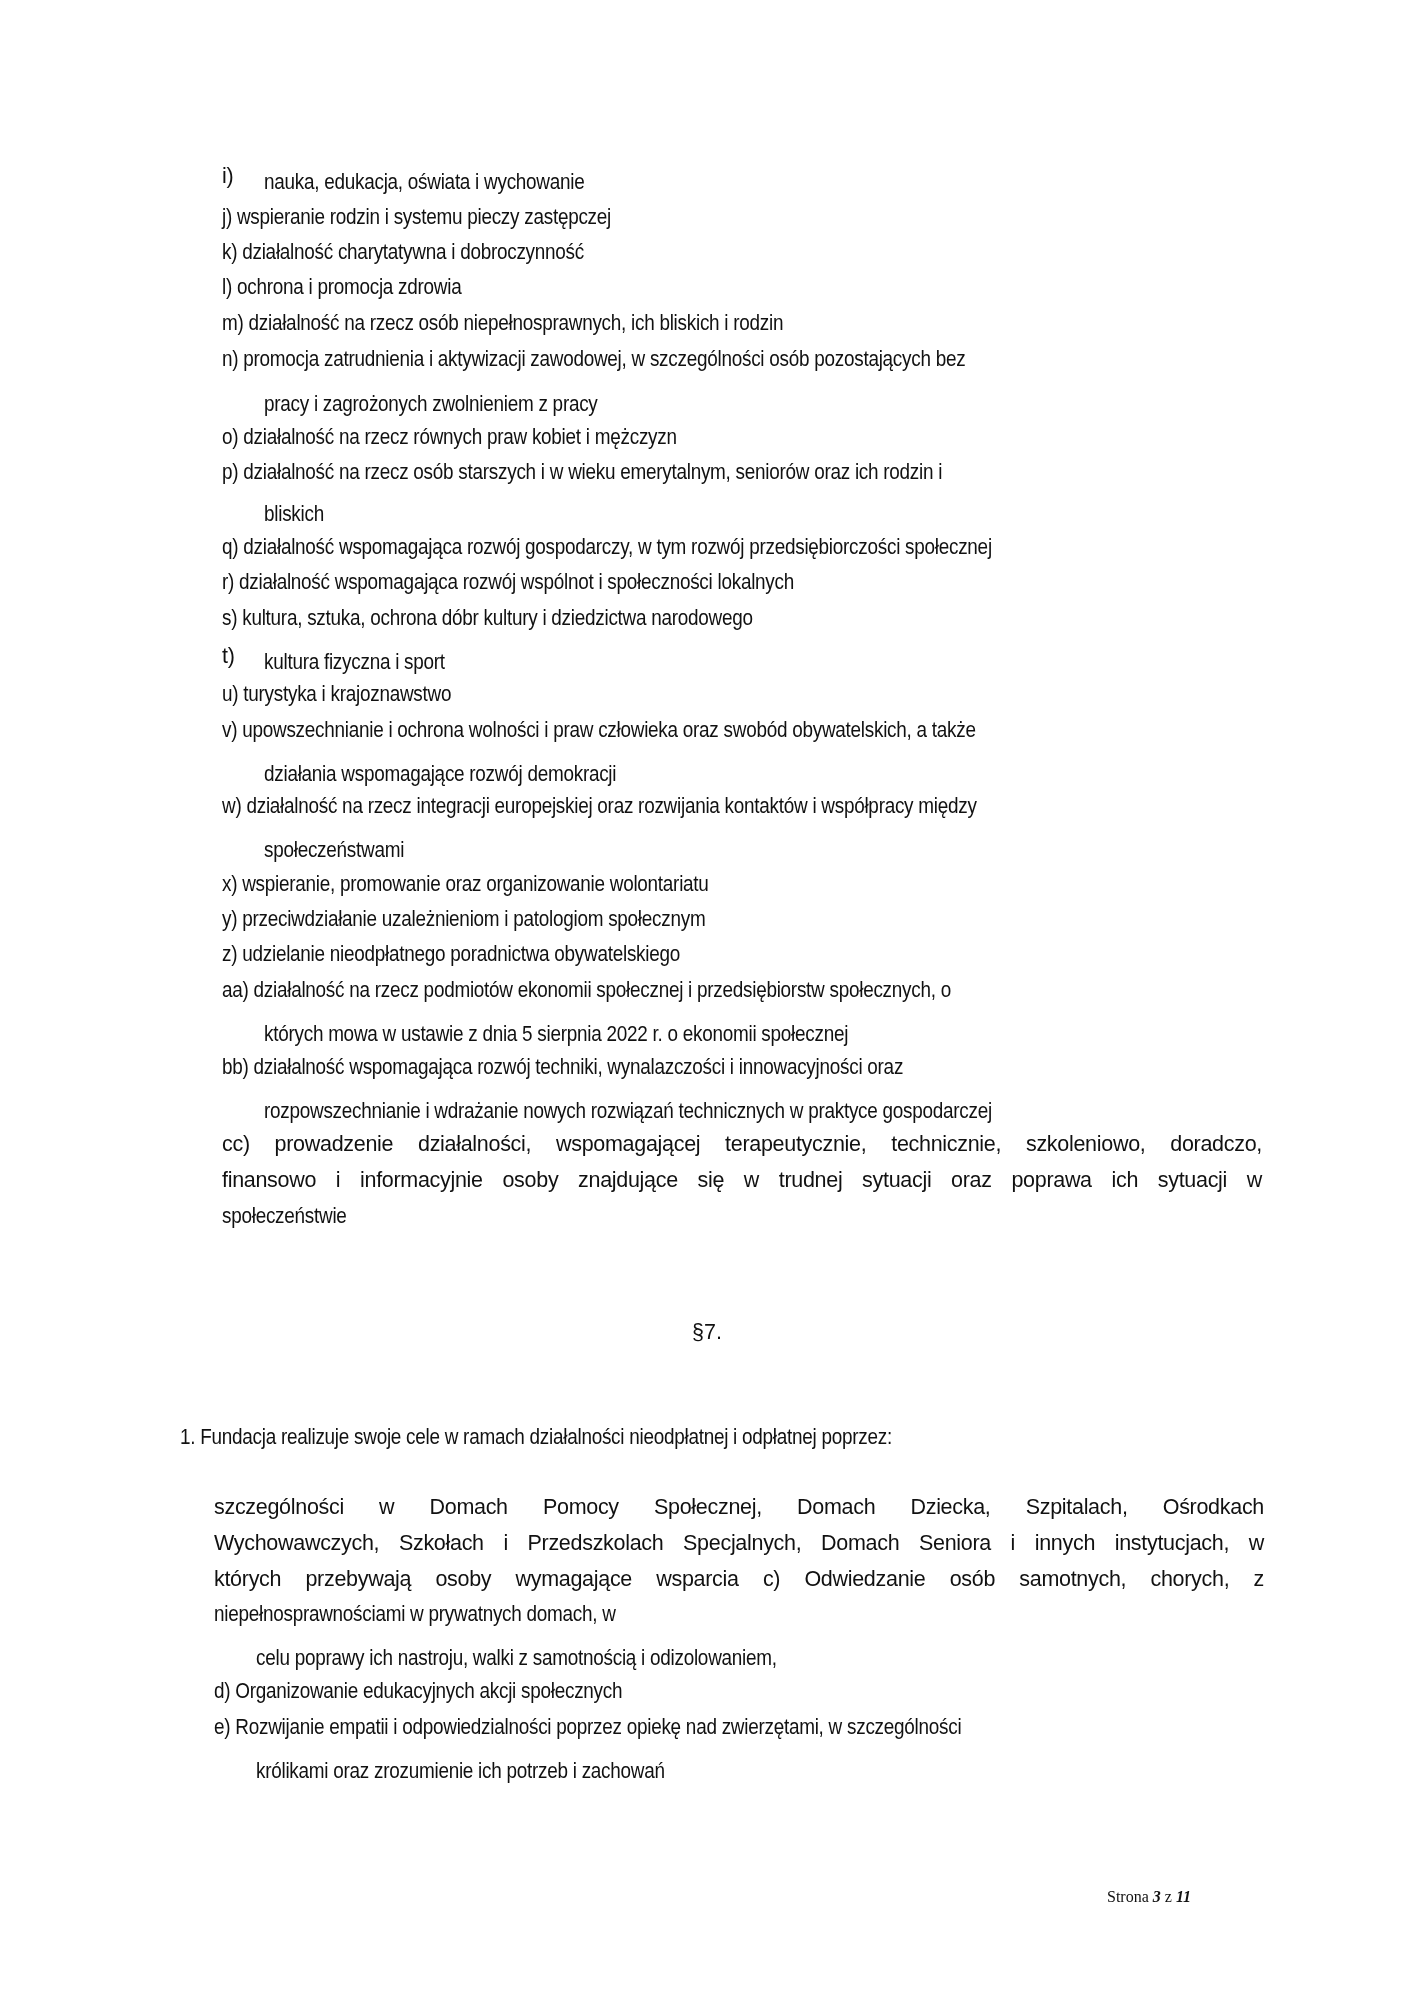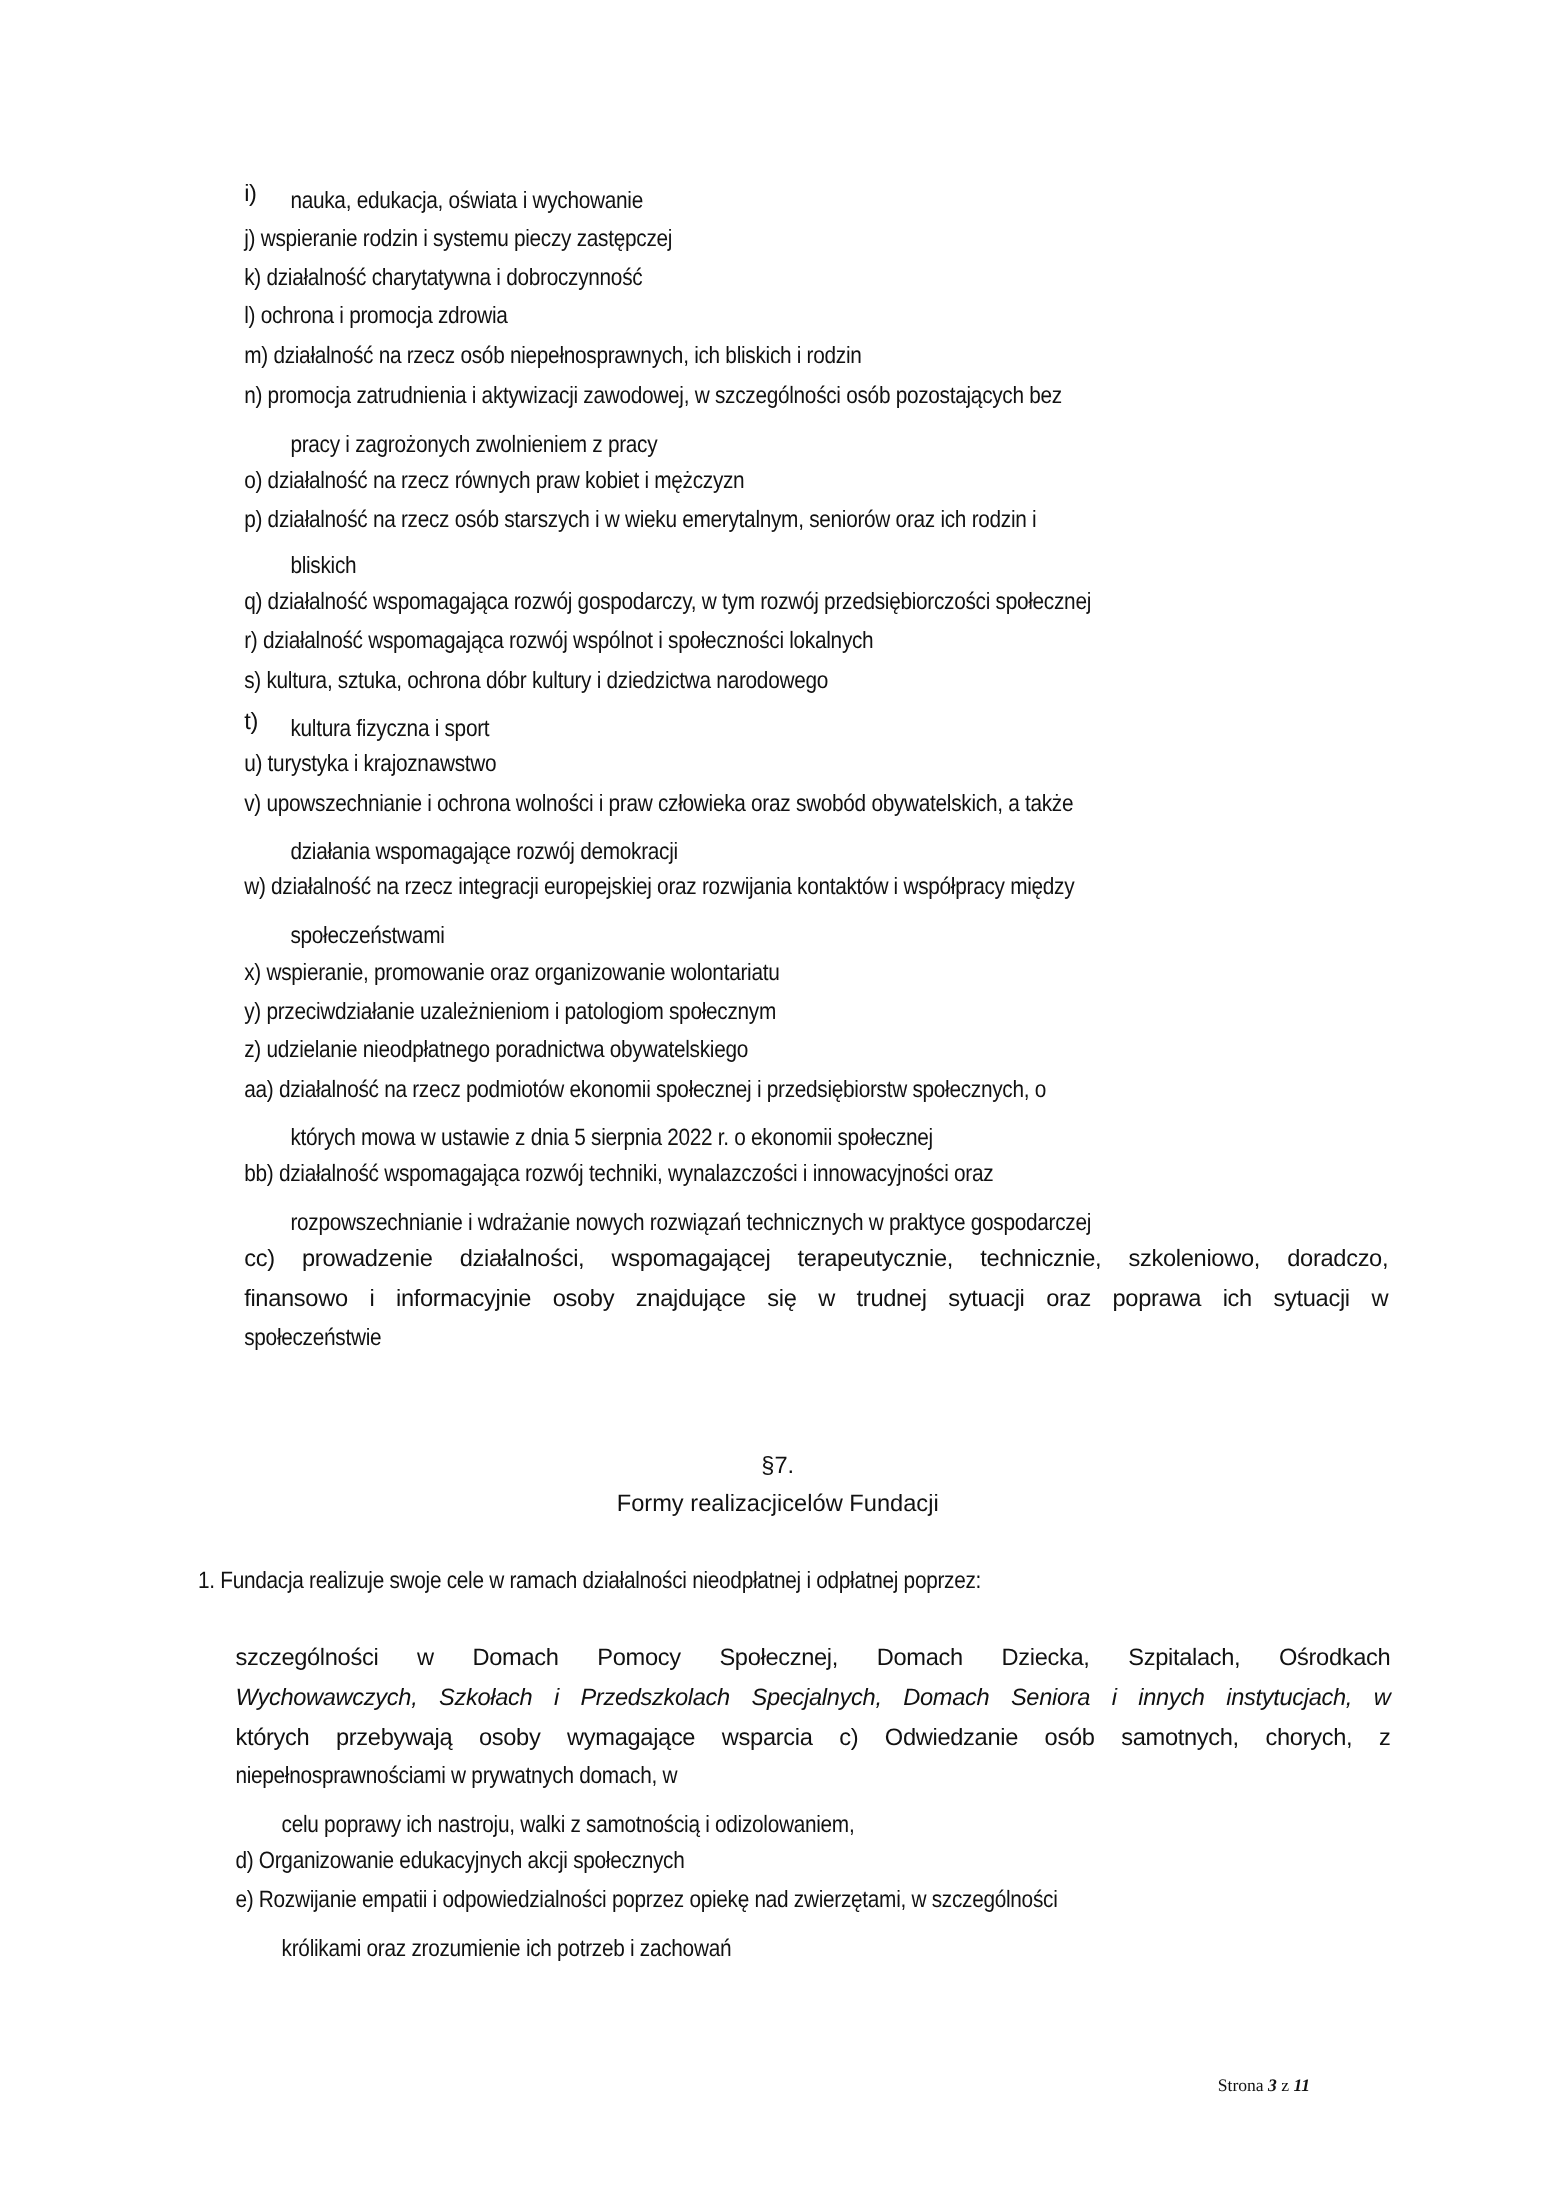--- a/index.html
+++ b/index.html
@@ -50,25 +50,24 @@
   <div class="line narrow" style="left:222px;top:942px;">z) udzielanie nieodpłatnego poradnictwa obywatelskiego</div>
   <div class="line narrow" style="left:222px;top:978px;">aa) działalność na rzecz podmiotów ekonomii społecznej i przedsiębiorstw społecznych, o</div>
   <div class="line narrow" style="left:264px;top:1022px;">których mowa w ustawie z dnia 5 sierpnia 2022 r. o ekonomii społecznej</div>
   <div class="line narrow" style="left:222px;top:1055px;">bb) działalność wspomagająca rozwój techniki, wynalazczości i innowacyjności oraz</div>
   <div class="line narrow" style="left:264px;top:1099px;">rozpowszechnianie i wdrażanie nowych rozwiązań technicznych w praktyce gospodarczej</div>
   <div class="line just" style="left:222px;top:1132px;">cc) prowadzenie działalności, wspomagającej terapeutycznie, technicznie, szkoleniowo, doradczo,</div>
   <div class="line just" style="left:222px;top:1168px;">finansowo i informacyjnie osoby znajdujące się w trudnej sytuacji oraz poprawa ich sytuacji w</div>
   <div class="line narrow" style="left:222px;top:1204px;">społeczeństwie</div>
 
   <div class="center" style="top:1320px;">§7.</div>
-  <div class="center" style="top:1355px;">Formy realizacjicelów Fundacji</div>
 
   <div class="line narrow" style="left:180px;top:1425px;">1. Fundacja realizuje swoje cele w ramach działalności nieodpłatnej i odpłatnej poprzez:</div>
   <div class="line just" style="left:214px;top:1495px;width:1050px;">szczególności w Domach Pomocy Społecznej, Domach Dziecka, Szpitalach, Ośrodkach</div>
-  <div class="line just" style="left:214px;top:1531px;width:1050px;font-style:italic;">Wychowawczych, Szkołach i Przedszkolach Specjalnych, Domach Seniora i innych instytucjach, w</div>
+  <div class="line just" style="left:214px;top:1531px;width:1050px;">Wychowawczych, Szkołach i Przedszkolach Specjalnych, Domach Seniora i innych instytucjach, w</div>
   <div class="line just" style="left:214px;top:1567px;width:1050px;">których przebywają osoby wymagające wsparcia c) Odwiedzanie osób samotnych, chorych, z</div>
   <div class="line narrow" style="left:214px;top:1602px;">niepełnosprawnościami w prywatnych domach, w</div>
   <div class="line narrow" style="left:256px;top:1646px;">celu poprawy ich nastroju, walki z samotnością i odizolowaniem,</div>
   <div class="line narrow" style="left:214px;top:1679px;">d) Organizowanie edukacyjnych akcji społecznych</div>
   <div class="line narrow" style="left:214px;top:1715px;">e) Rozwijanie empatii i odpowiedzialności poprzez opiekę nad zwierzętami, w szczególności</div>
   <div class="line narrow" style="left:256px;top:1759px;">królikami oraz zrozumienie ich potrzeb i zachowań</div>
 
   <div class="footer">
     <span>Strona</span>
     <b>3</b>

